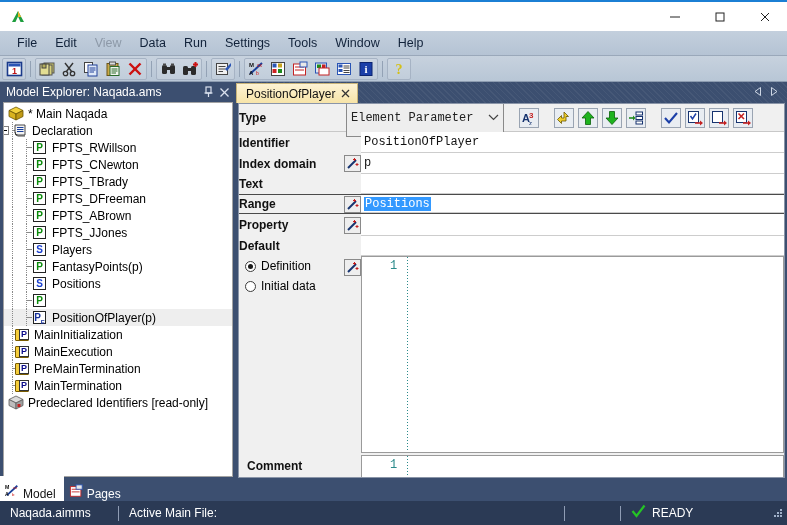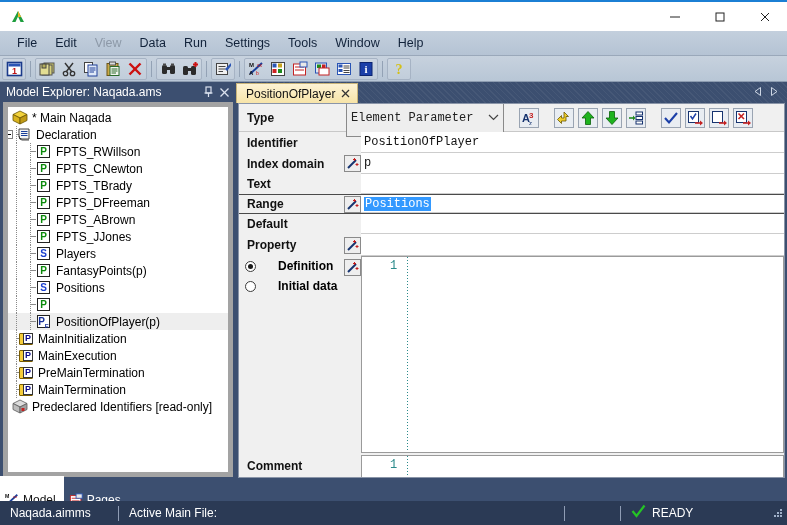--- a/index.html
+++ b/index.html
@@ -79,21 +79,21 @@
   }
   .lp-header {
     height: 20px; display: flex; align-items: center;
     padding: 0 4px 0 6px; color: #ffffff; font-size: 12px;
     background: #3c4f70;
   }
   .lp-header-title { flex: 1; white-space: nowrap; }
   .lp-hdr-btn { width: 16px; height: 16px; display:flex; align-items:center; justify-content:center; }
   .tree {
     flex: 1; margin: 0 3px 3px 3px; background: #ffffff;
-    border: 5px solid #a3a3a3; overflow: hidden; position: relative;
+    border: 1px solid #a3a3a3; overflow: hidden; position: relative;
   }
   .tree-inner { padding: 2px 0 0 0; }
   .node {
     height: 17px; display: flex; align-items: center;
     position: relative; white-space: nowrap; font-size: 12px; color: #000;
   }
   .node.selected { background: #eeeeee; }
   .node-label { margin-left: 4px; }
   .ind { flex: none; height: 17px; position: relative; }
   .guide { position:absolute; top:0; bottom:0; width:1px;
@@ -129,21 +129,21 @@
     font-size: 9px; font-weight: bold; color: #0a0a8a;
     background:#fff; border:1px solid #333; line-height:9px; width:8px; text-align:center;
   }
 
   
   .lp-tabs {
     position: absolute; left: 0; top: 480px; width: 236px; height: 21px;
     background: #3c4f70; display: flex; align-items: flex-end;
   }
   .lp-tab {
-    height: 25px; display: flex; align-items: flex-start; gap: 3px;
+    height: 25px; display: flex; align-items: flex-end; gap: 3px;
     padding: 17px 8px 0 5px; font-size: 12px;
   }
   .lp-tab.active { background: #ffffff; color: #111; }
   .lp-tab.inactive { color: #ffffff; }
 
   
   .rightpanel {
     position: absolute; left: 236px; top: 82px; width: 551px; height: 419px;
     background: #3c4f70;
   }
@@ -165,21 +165,21 @@
   .tab-navs { margin-left: auto; display: flex; gap: 4px; padding-right: 8px; align-items: center; height: 20px;}
 
   .formarea {
     position: absolute; left: 2px; top: 21px; width: 547px; height: 375px;
     background: #f0f0f0; border: 1px solid #8a95a8;
     overflow: hidden;
   }
   .row { display: flex; align-items: stretch; position: relative; }
   .lbl {
     width: 105px; flex: none; font-weight: bold; font-size: 12px; color: #111;
-    display: flex; align-items: center; padding-left: 8px;
+    display: flex; align-items: center; padding-left: 0;
     background: #f0f0f0;
   }
   .wand {
     width: 17px; height: 17px; flex: none; align-self: center;
     border: 1px solid #8a8a8a; background: #eeeeee;
     display: flex; align-items: center; justify-content: center;
   }
   .wand-spacer { width: 17px; flex: none; }
   .fieldwrap { flex: 1; display: flex; align-items: center; }
   .field {
@@ -206,21 +206,21 @@
 
   .row-id { height: 21px; }
   .row-idx { height: 21px; }
   .row-text { height: 20px; }
   .row-range { height: 20px; border-top: 1px solid #4a4a4a; border-bottom: 1px solid #4a4a4a; }
   .row-default { height: 20px; }
   .row-prop { height: 22px; }
 
   .row-def { display: flex; }
   .defleft { width: 105px; flex: none; padding-left: 6px; }
-  .radio-line { display: flex; align-items: center; gap: 22px; height: 20px; font-weight: bold; font-size: 12px; text-align: right; }
+  .radio-line { display: flex; align-items: center; gap: 5px; height: 20px; font-weight: normal; font-size: 12px; text-align: right; }
   .radio {
     width: 11px; height: 11px; border-radius: 50%; border: 1.5px solid #3b3b3b;
     background: #fff; position: relative; flex: none;
   }
   .radio.on::after {
     content:''; position: absolute; left: 2px; top: 2px; width: 5px; height: 5px;
     border-radius: 50%; background: #1a1a1a;
   }
   .code-editor {
     flex: 1; background: #ffffff; border: 1px solid #9a9a9a;
@@ -854,39 +854,39 @@
             <line x1="9.5" y1="7.5" x2="12.5" y2="7.5" stroke="#c42222" stroke-width="1"></line>
           </svg>
         </div>
         <div class="fieldwrap">
           <div class="field">
             <span class="sel-text">Positions</span>
           </div>
         </div>
       </div>
 
-      <div class="row row-default">
-        <div class="lbl">Default</div>
-        <div class="wand-spacer"></div>
-        <div class="fieldwrap">
-          <div class="field"></div>
-        </div>
-      </div>
-
       <div class="row row-prop">
         <div class="lbl">Property</div>
         <div class="wand">
           <svg width="13" height="13" viewBox="0 0 13 13">
             <line x1="2" y1="11" x2="10" y2="3" stroke="#16336f" stroke-width="2"></line>
             <line x1="8.5" y1="1" x2="8.5" y2="4" stroke="#c42222" stroke-width="1"></line>
             <line x1="7" y1="2.5" x2="10" y2="2.5" stroke="#c42222" stroke-width="1"></line>
             <line x1="11" y1="6" x2="11" y2="9" stroke="#c42222" stroke-width="1"></line>
             <line x1="9.5" y1="7.5" x2="12.5" y2="7.5" stroke="#c42222" stroke-width="1"></line>
           </svg>
         </div>
+        <div class="fieldwrap">
+          <div class="field"></div>
+        </div>
+      </div>
+
+      <div class="row row-default">
+        <div class="lbl">Default</div>
+        <div class="wand-spacer"></div>
         <div class="fieldwrap">
           <div class="field"></div>
         </div>
       </div>
 
       <div class="row row-def" style="height:197px;">
         <div class="defleft">
           <div class="radio-line">
             <span class="radio on"></span>
             <span>Definition</span>

